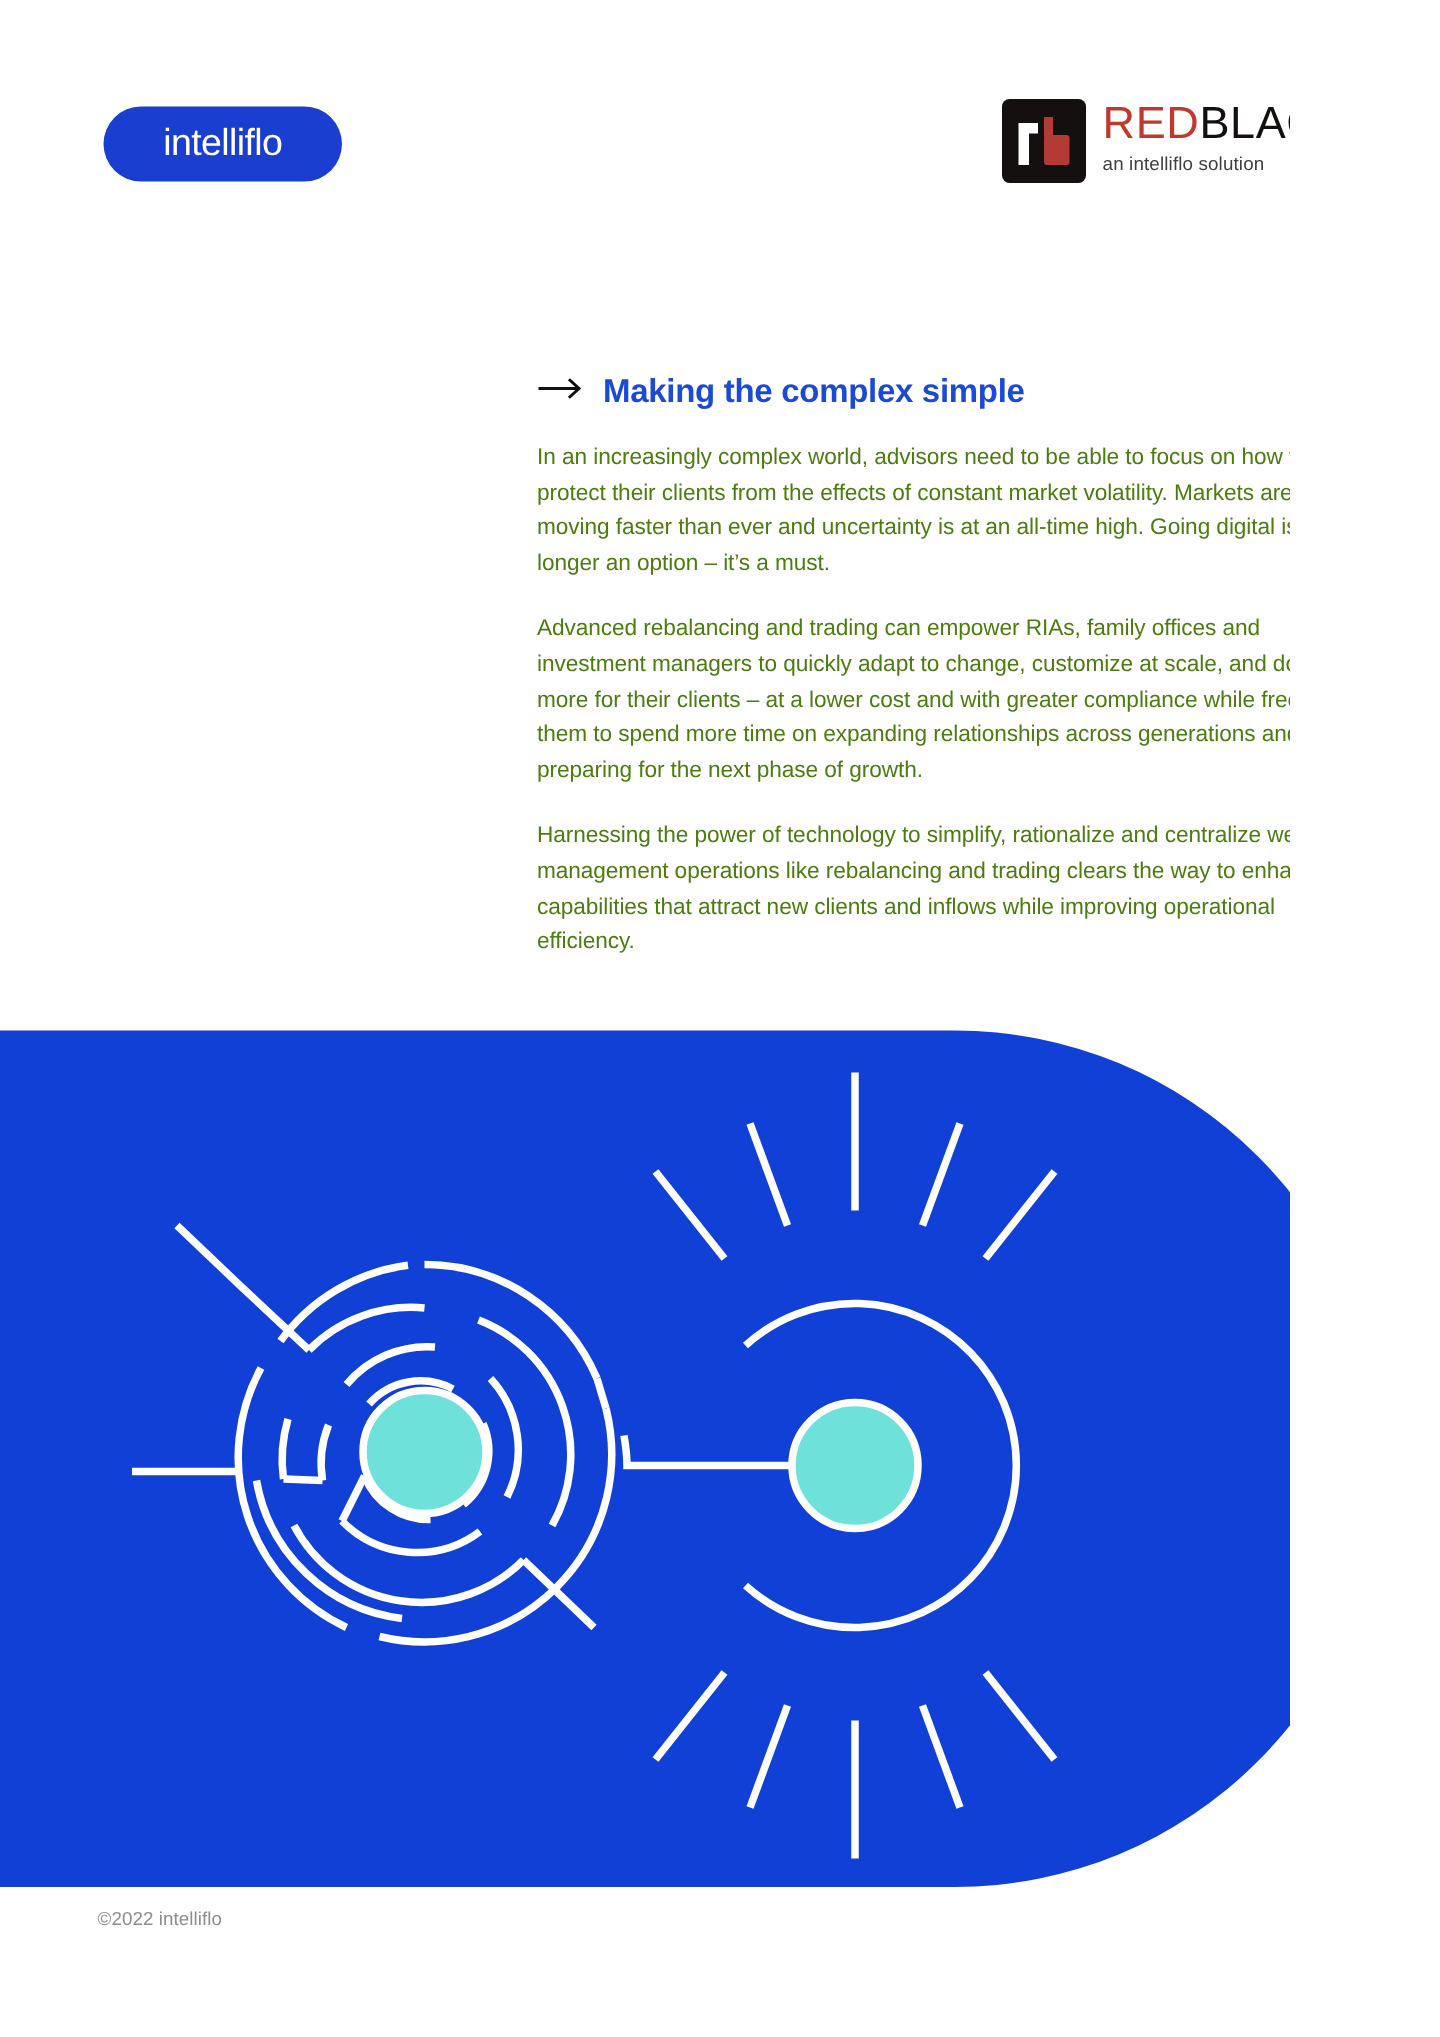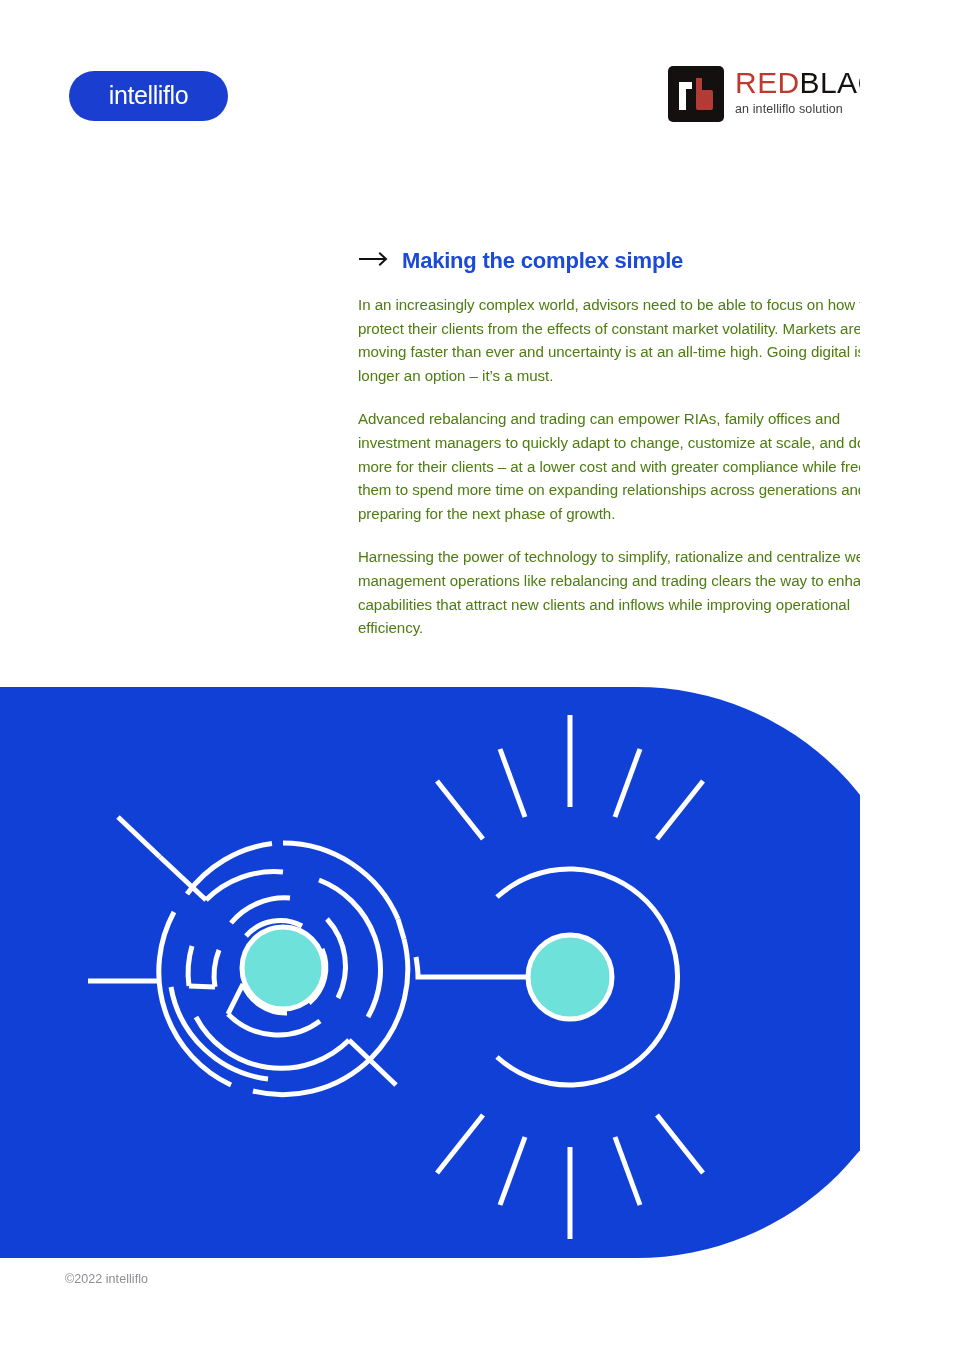--- a/index.html
+++ b/index.html
@@ -95,21 +95,21 @@
   
   .content {
     position: absolute;
     left: 358px;
     top: 250px;
     width: 542px;
   }
 
   .section-heading {
     display: flex;
-    align-items: center;
+    align-items: flex-end;
     margin-bottom: 21px;
   }
   .heading-arrow {
     flex: 0 0 auto;
     margin-right: 12px;
     display: block;
   }
   .heading-text {
     color: #1B4AD6;
     font-size: 22px;

